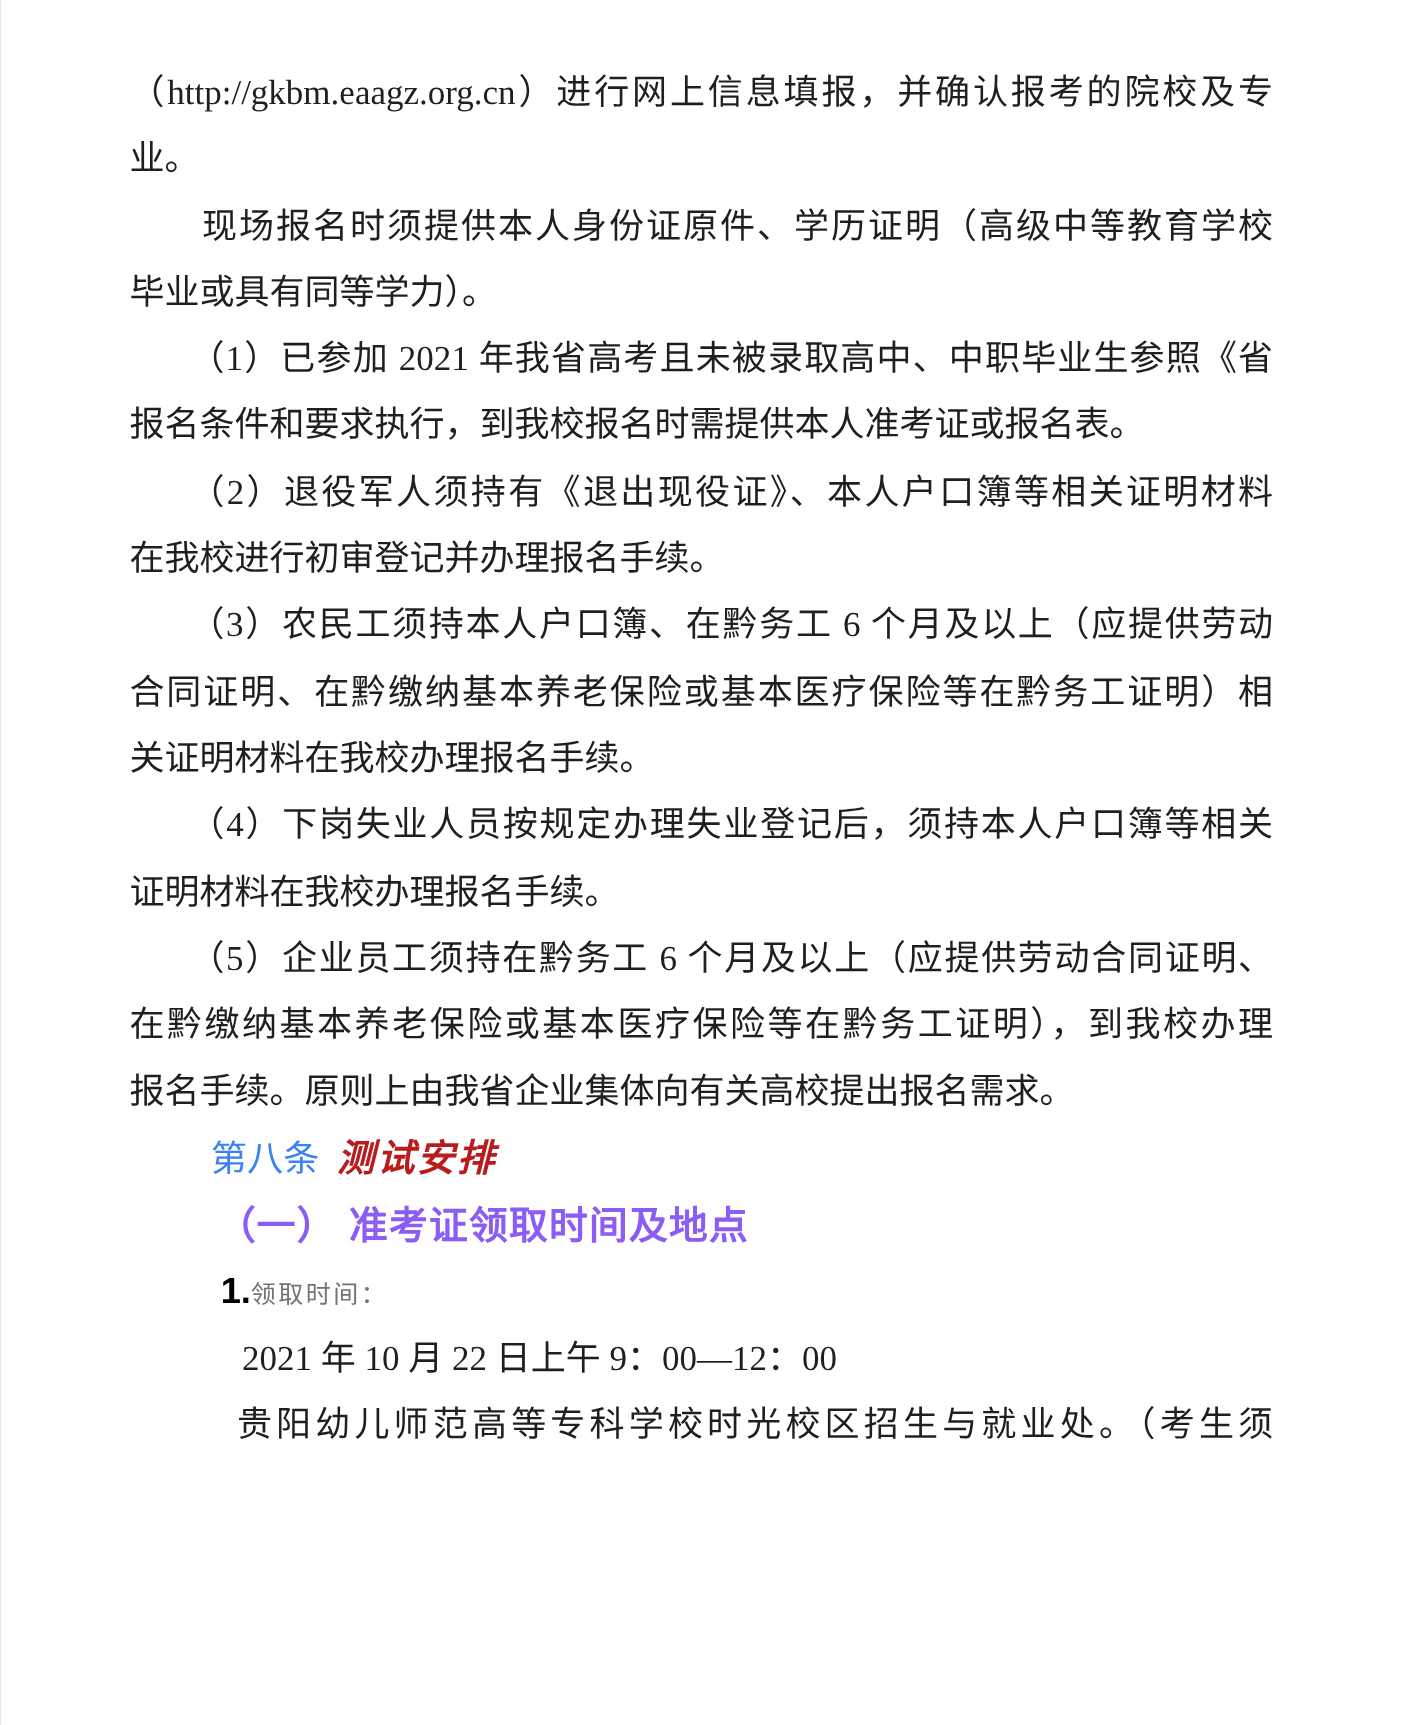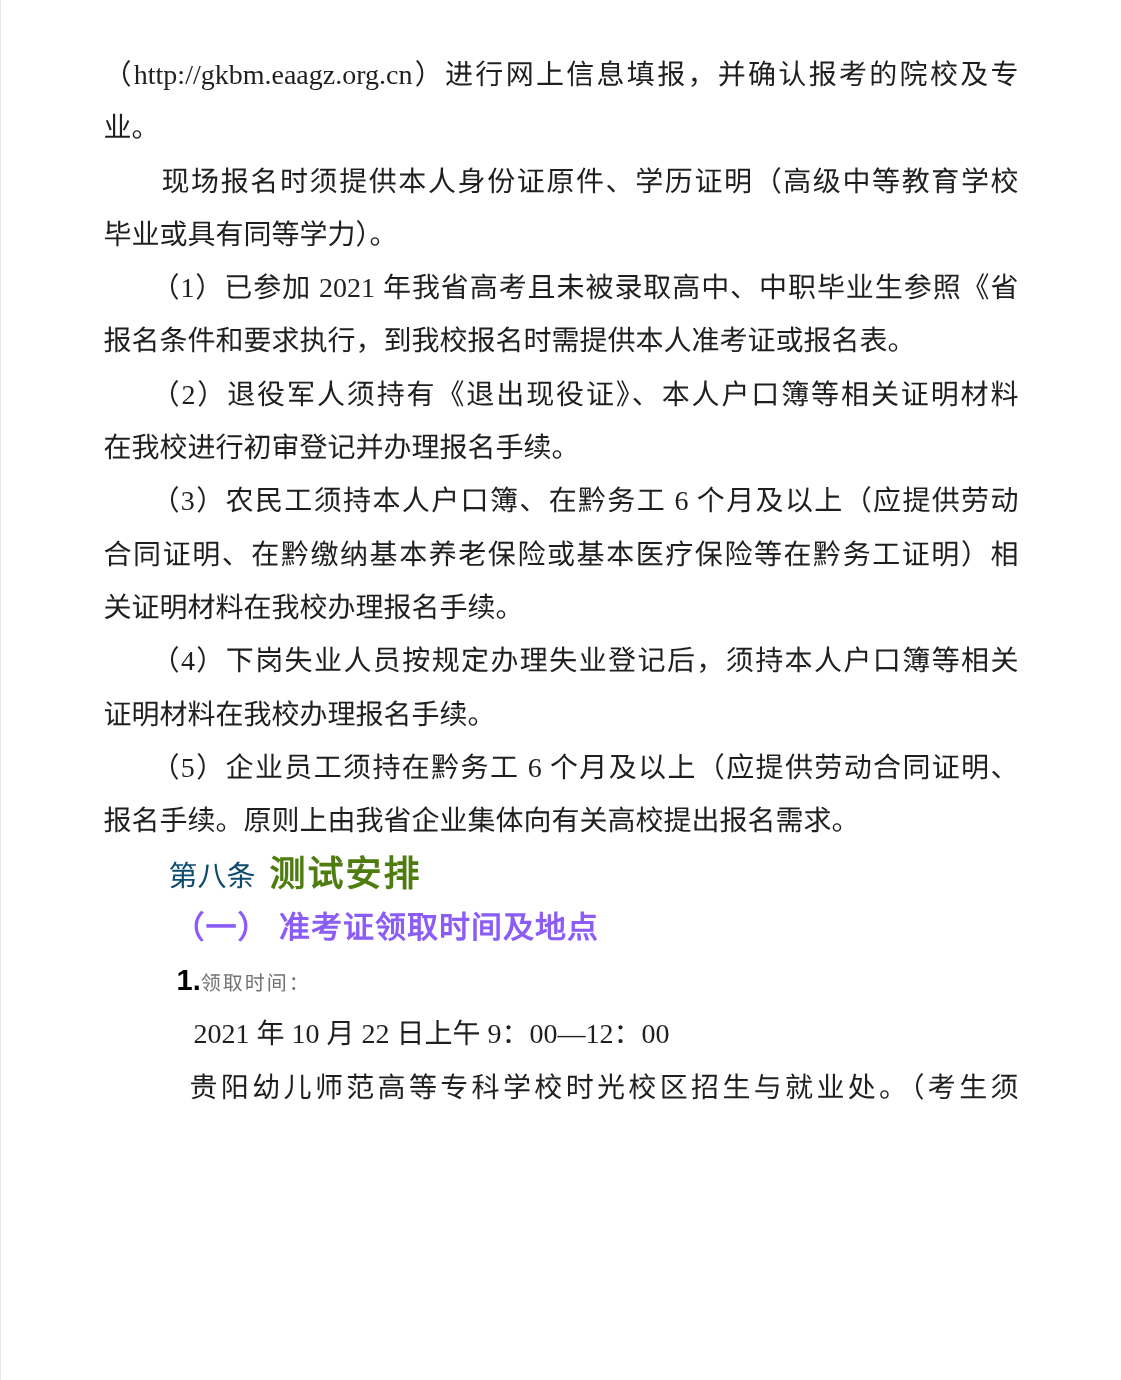--- a/index.html
+++ b/index.html
@@ -29,29 +29,30 @@
   }
   
   .line.fill {
     text-align: justify;
     text-align-last: justify;
   }
   
   .clause-num {
     font-family: "Liberation Serif", "DejaVu Serif", serif;
     font-size: 29px;
-    color: #0c4a6e;
+    color: #3b82f6;
     margin-right: 14px;
   }
   .clause-title {
     font-family: "Liberation Sans", "DejaVu Sans", sans-serif;
     font-weight: 700;
-    font-size: 36px;
-    color: #4d7c0f;
+    font-size: 30px;
+    color: #b91c1c;
     letter-spacing: 2px;
+    font-style: italic;
   }
   
   .line.section {
     font-family: "Liberation Sans", "DejaVu Sans", sans-serif;
     font-weight: 700;
     font-size: 31px;
     color: #8b5cf6;
     letter-spacing: 1px;
   }
   
@@ -80,20 +81,21 @@
       <div class="line fill" style="padding-left: 48px;">（1）已参加 2021 年我省高考且未被录取高中、中职毕业生参照《省</div>
       <div class="line">报名条件和要求执行，到我校报名时需提供本人准考证或报名表。</div>
       <div class="line fill" style="padding-left: 48px;">（2）退役军人须持有《退出现役证》、本人户口簿等相关证明材料</div>
       <div class="line">在我校进行初审登记并办理报名手续。</div>
       <div class="line fill" style="padding-left: 48px;">（3）农民工须持本人户口簿、在黔务工 6 个月及以上（应提供劳动</div>
       <div class="line fill">合同证明、在黔缴纳基本养老保险或基本医疗保险等在黔务工证明）相</div>
       <div class="line">关证明材料在我校办理报名手续。</div>
       <div class="line fill" style="padding-left: 48px;">（4）下岗失业人员按规定办理失业登记后，须持本人户口簿等相关</div>
       <div class="line">证明材料在我校办理报名手续。</div>
       <div class="line fill" style="padding-left: 48px;">（5）企业员工须持在黔务工 6 个月及以上（应提供劳动合同证明、</div>
+      <div class="line fill">在黔缴纳基本养老保险或基本医疗保险等在黔务工证明），到我校办理</div>
       <div class="line">报名手续。原则上由我省企业集体向有关高校提出报名需求。</div>
       <div class="line clause" style="padding-left: 65px;"><span class="clause-num">第八条</span><span class="clause-title">测试安排</span></div>
       <div class="line section" style="padding-left: 70px;">（一） 准考证领取时间及地点</div>
       <div class="line item" style="padding-left: 73px;"><span class="item-num">1.</span><span class="item-label">领取时间：</span></div>
       <div class="line" style="padding-left: 90px;">2021 年 10 月 22 日上午 9：00—12：00</div>
       <div class="line fill" style="padding-left: 86px;">贵阳幼儿师范高等专科学校时光校区招生与就业处。（考生须</div>
     </div>
 </div>
 
 </body></html>

